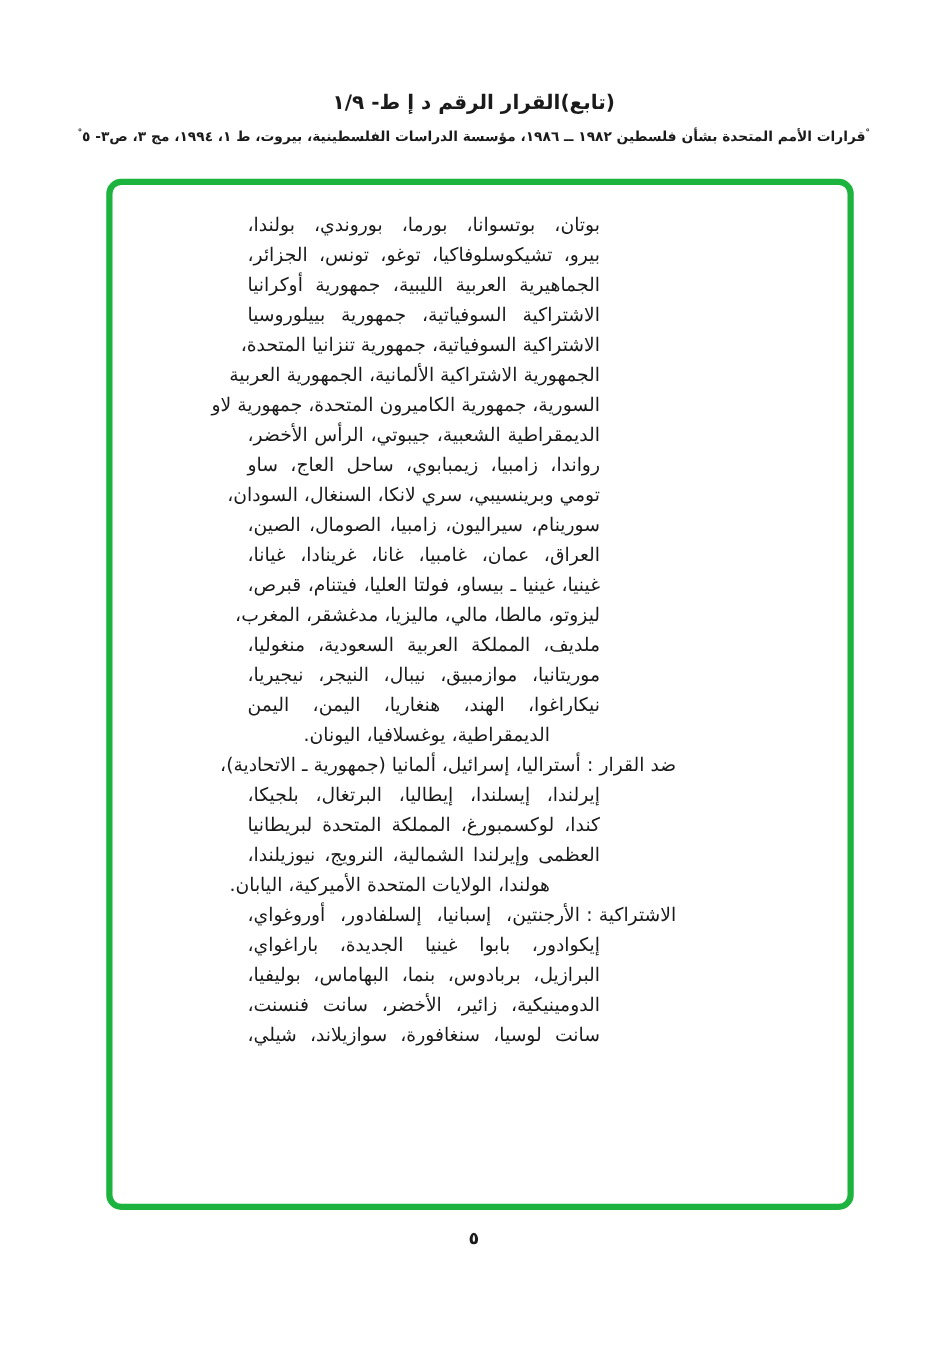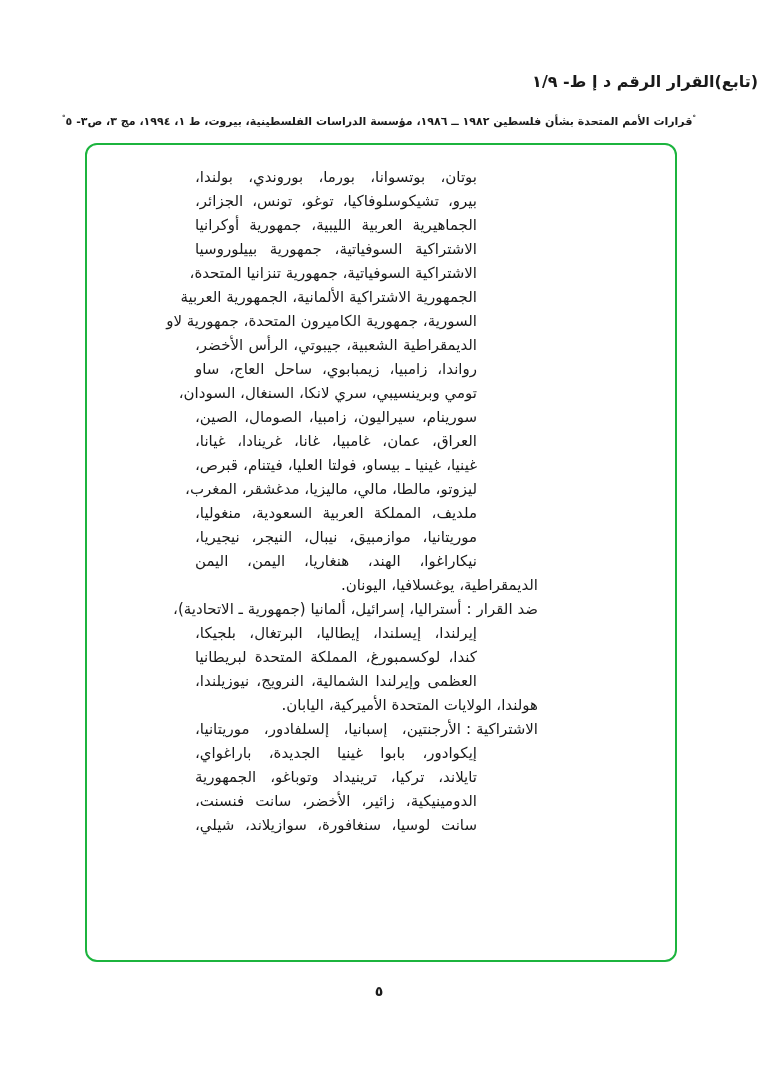--- a/index.html
+++ b/index.html
@@ -1,41 +1,41 @@
 <!DOCTYPE html>
 <html lang="ar"><head>
 <meta charset="utf-8">
 <style>
   html,body{margin:0;padding:0;}
   body{
     width:758px;height:1078px;background:#ffffff;position:relative;
     font-family:"DejaVu Sans",sans-serif;color:#1a1a1a;overflow:hidden;
   }
   .title{
-    position:absolute;top:72px;left:0;right:0;text-align:right;
+    position:absolute;top:72px;left:0;right:0;text-align:center;
     direction:rtl;font-size:16px;font-weight:bold;letter-spacing:0;
   }
   .source{
-    position:absolute;top:114px;left:0;right:0;text-align:center;
+    position:absolute;top:102px;left:0;right:0;text-align:center;
     direction:rtl;font-size:11px;font-weight:bold;
   }
   .sup{font-size:7px;vertical-align:super;}
   .vote-box{
     position:absolute;left:85px;top:143px;width:588px;height:815px;
-    border:2px solid #be185d;border-radius:12px;background:#ffffff;
+    border:5px solid #be185d;border-radius:12px;background:#ffffff;
   }
   .vote-text{
     position:absolute;top:20px;right:137px;width:343px;
     direction:rtl;font-size:15px;line-height:24px;
   }
   .vline{
     text-align:justify;text-align-last:justify;white-space:nowrap;height:24px;
   }
   .vline.indent{margin-right:61px;}
-  .vline.pend{text-align:left;text-align-last:right;}
+  .vline.pend{margin-right:101px;text-align:left;text-align-last:right;}
   .vsep{padding:0 5px;}
   .pagenum{
     position:absolute;top:983px;left:0;right:0;text-align:center;
     font-size:14px;font-weight:bold;
   }
 </style>
 </head>
 <body style="color: rgb(26, 26, 26);">
 
 <div class="title">(تابع)القرار الرقم د إ ط- ١/٩</div>
@@ -65,22 +65,22 @@
         <div class="vline pend">الديمقراطية، يوغسلافيا، اليونان.</div>
       </div>
       <div>
         <div class="vline"><span>ضد القرار</span><span class="vsep">:</span><span>أستراليا، إسرائيل، ألمانيا (جمهورية ـ الاتحادية)،</span></div>
         <div class="vline indent">إيرلندا، إيسلندا، إيطاليا، البرتغال، بلجيكا،</div>
         <div class="vline indent">كندا، لوكسمبورغ، المملكة المتحدة لبريطانيا</div>
         <div class="vline indent">العظمى وإيرلندا الشمالية، النرويج، نيوزيلندا،</div>
         <div class="vline pend">هولندا، الولايات المتحدة الأميركية، اليابان.</div>
       </div>
       <div>
-        <div class="vline"><span>الاشتراكية</span><span class="vsep">:</span><span>الأرجنتين، إسبانيا، إلسلفادور، موريتانيا،</span></div>
+        <div class="vline"><span>الاشتراكية</span><span class="vsep">:</span><span>الأرجنتين، إسبانيا، إلسلفادور، أوروغواي،</span></div>
         <div class="vline indent">إيكوادور، بابوا غينيا الجديدة، باراغواي،</div>
-        <div class="vline indent">تايلاند، تركيا، ترينيداد وتوباغو، الجمهورية</div>
+        <div class="vline indent">البرازيل، بربادوس، بنما، البهاماس، بوليفيا،</div>
         <div class="vline indent">الدومينيكية، زائير، الأخضر، سانت فنسنت،</div>
         <div class="vline indent">سانت لوسيا، سنغافورة، سوازيلاند، شيلي،</div>
       </div>
     </div>
 </div>
 
 <div class="pagenum">٥</div>
 
 </body></html>

